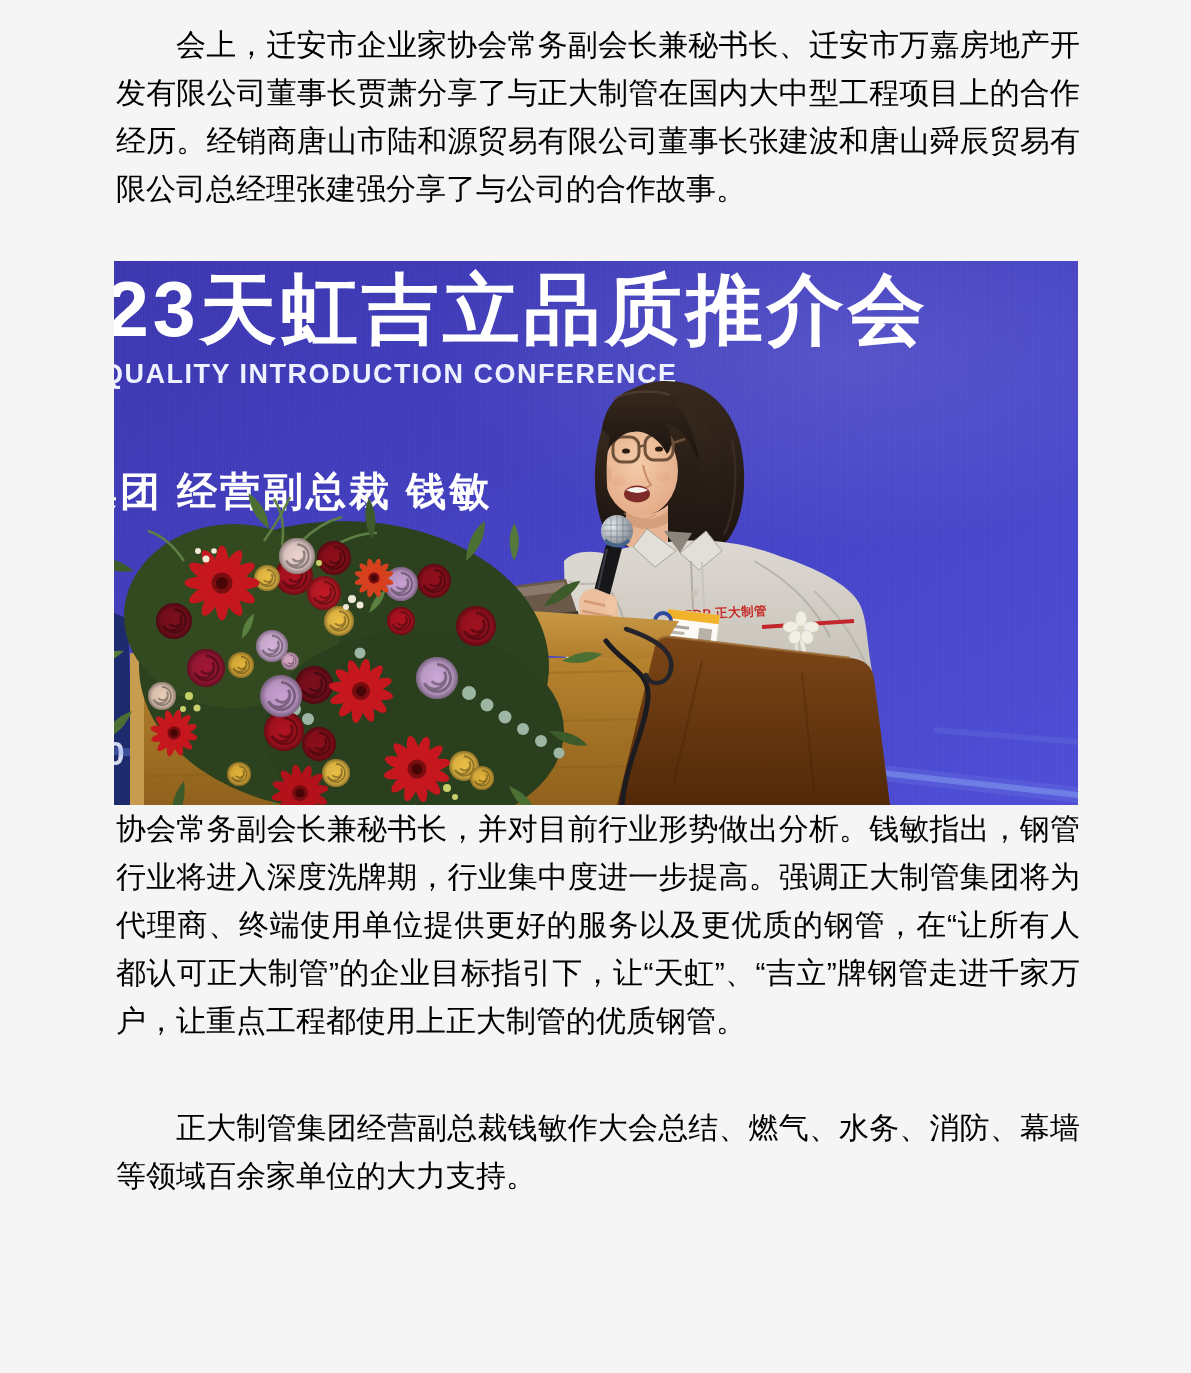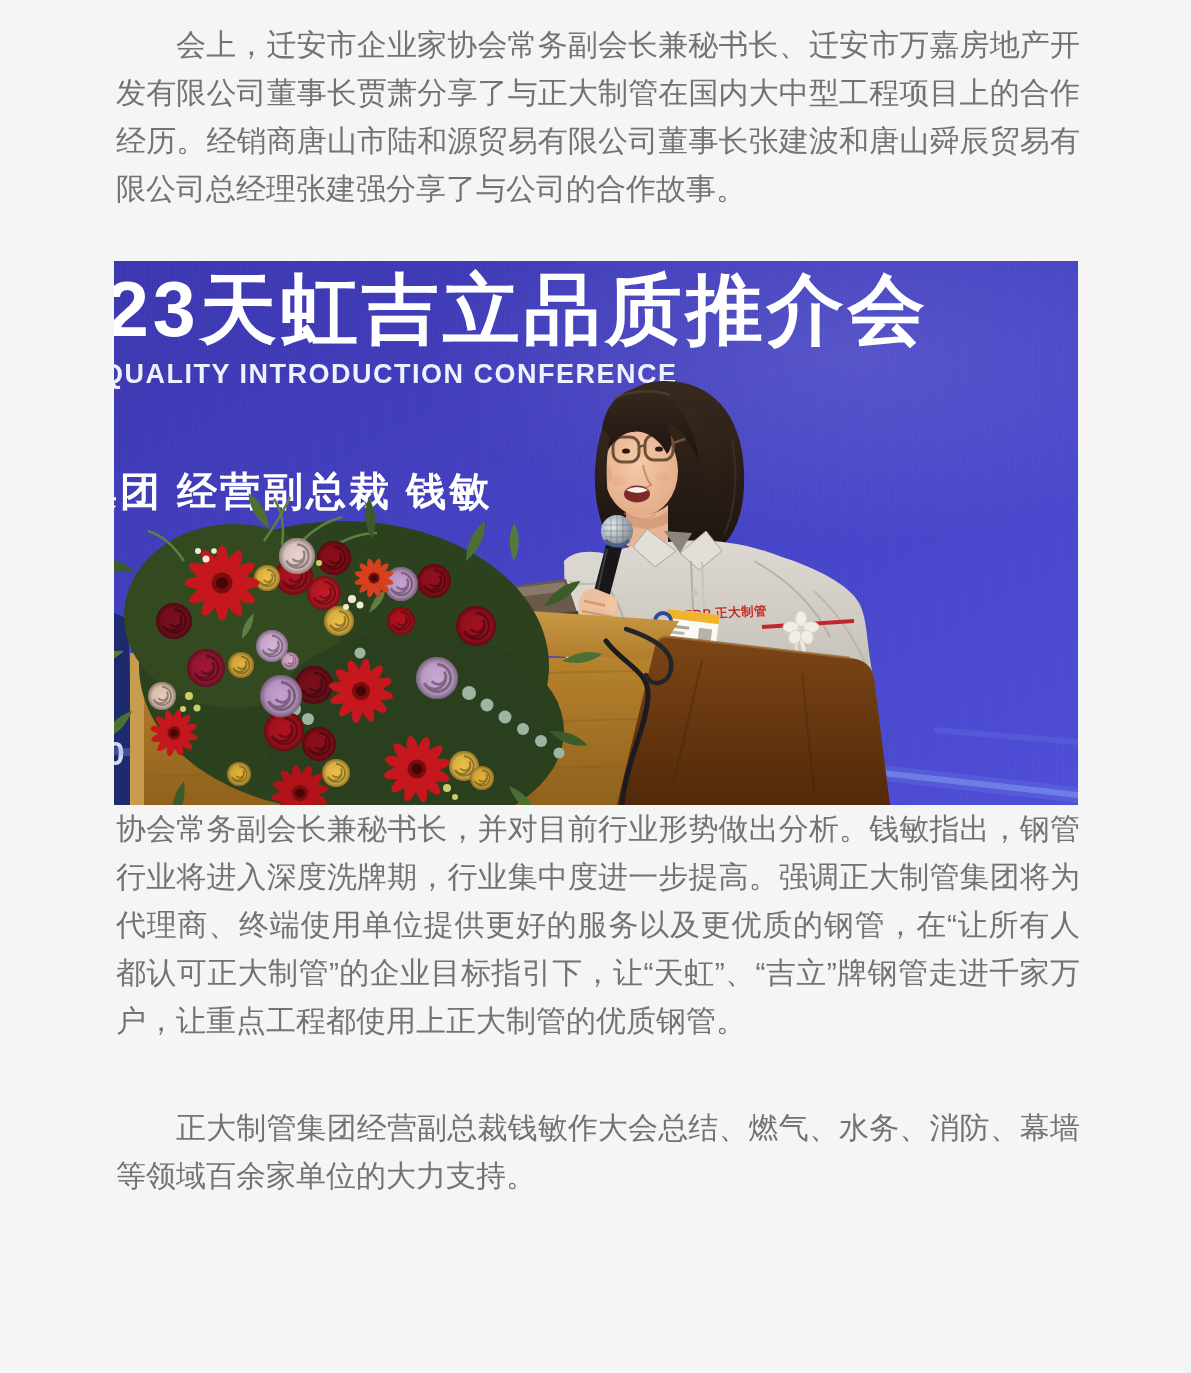--- a/index.html
+++ b/index.html
@@ -7,21 +7,21 @@
     width:1191px;height:1373px;
     background:#f5f5f6;
     font-family:"Liberation Sans","DejaVu Sans",sans-serif;
     overflow:hidden;
   }
   .content{padding:21px 111px 0 116px;}
   p.para{
     margin:0;
     font-size:30px;
     line-height:48px;
-    color:#737373;
+    color:#000000;
     text-align:justify;
     text-indent:2em;
     word-break:break-all;
   }
   p.para.m1{margin-top:64px;}
   p.para.m2{margin-top:59px;}
   figure.photo{
     margin:48px 0 0 -2px;
     width:964px;height:432px;
     position:relative;

